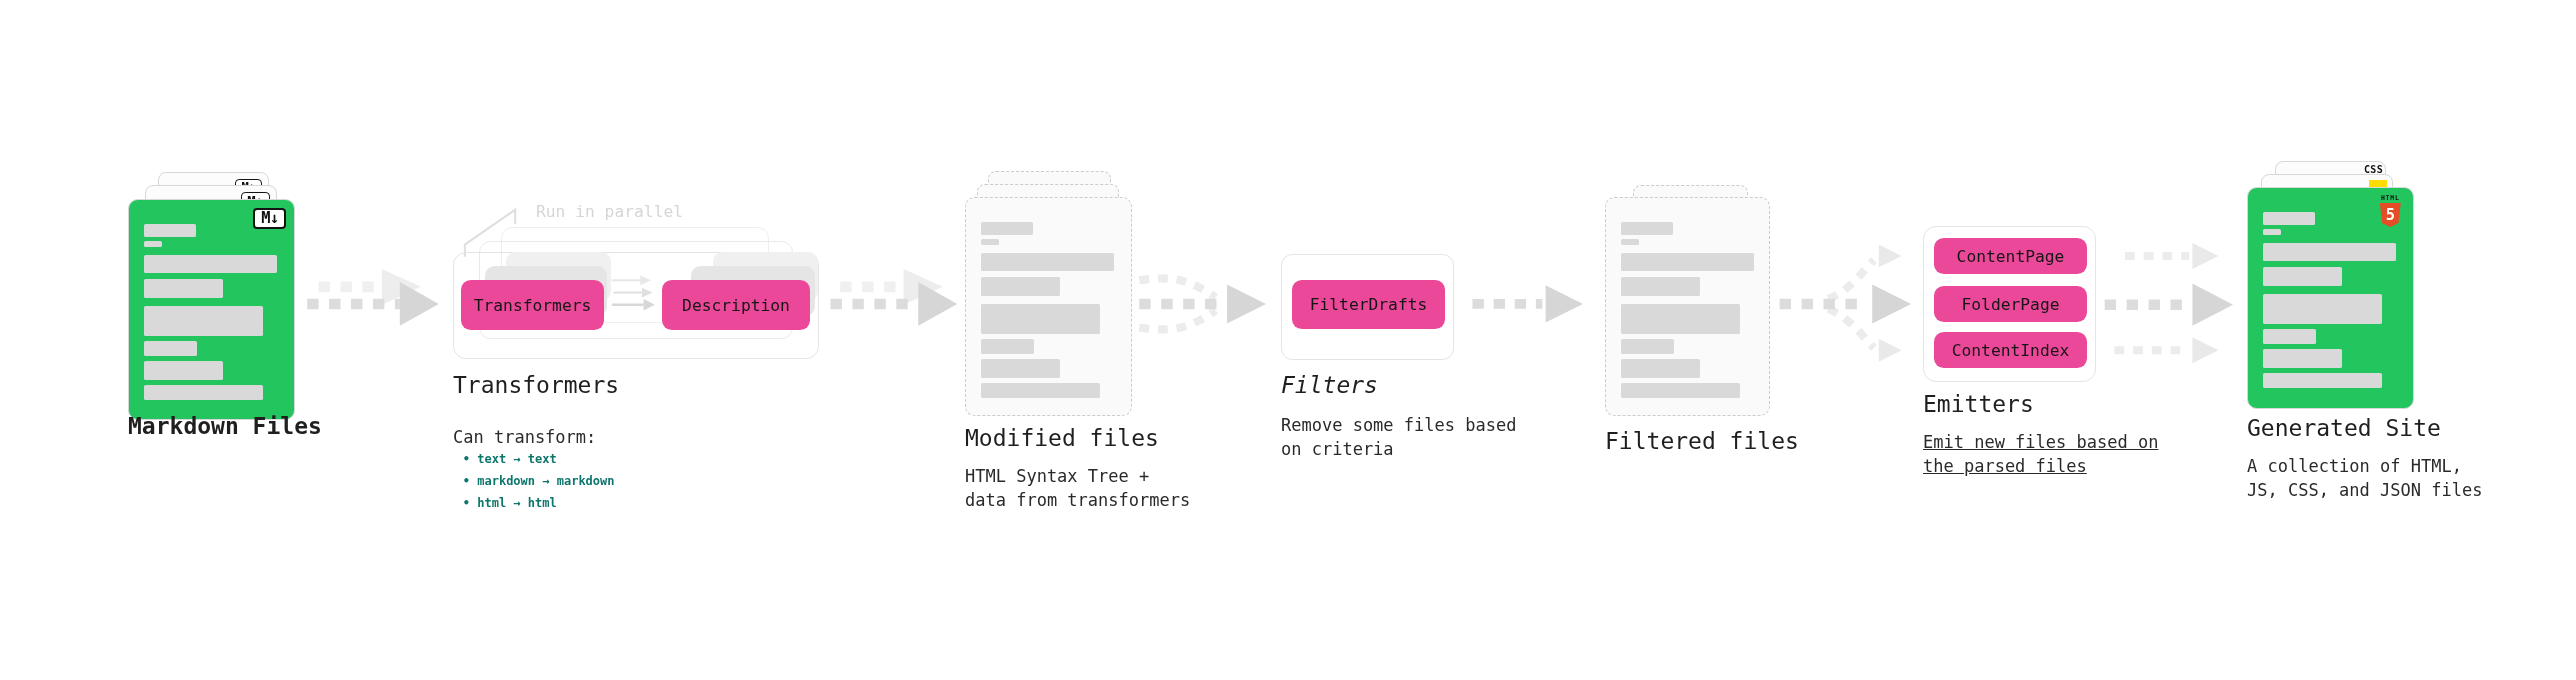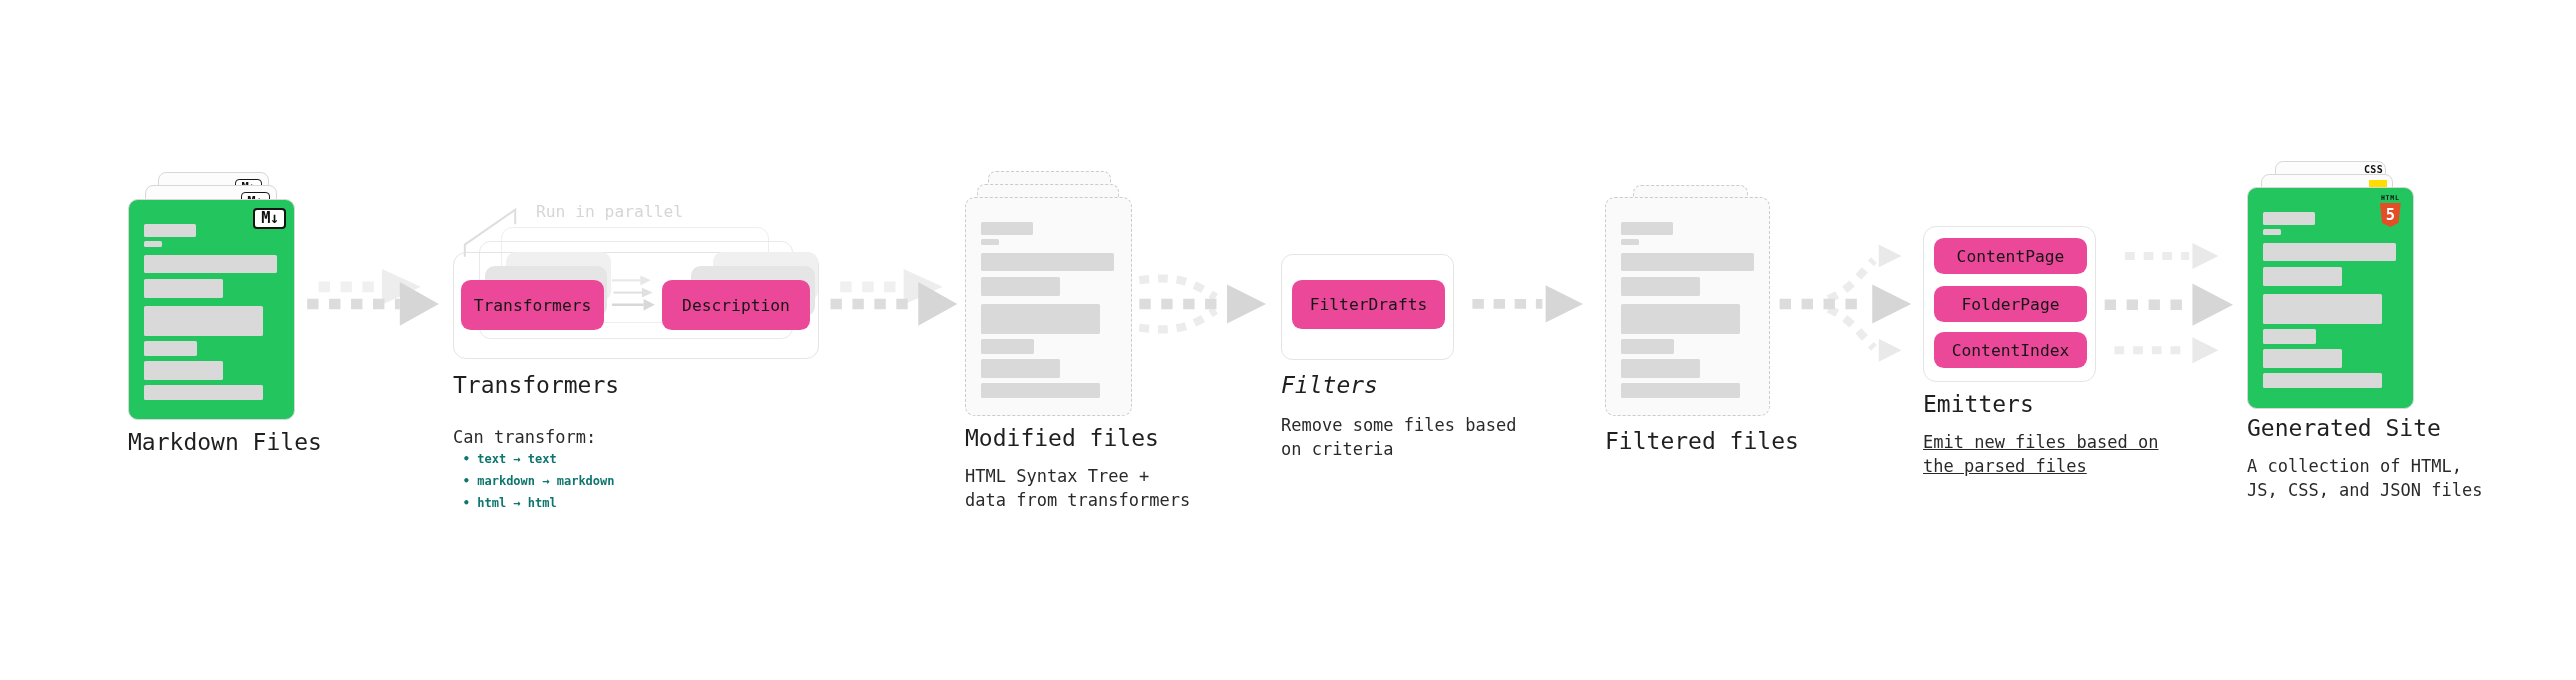--- a/index.html
+++ b/index.html
@@ -149,21 +149,21 @@
       <div class="mdbadge">M↓</div>
       <i class="bar"></i>
         <i class="bar"></i>
         <i class="bar"></i>
         <i class="bar"></i>
         <i class="bar"></i>
         <i class="bar"></i>
         <i class="bar"></i>
         <i class="bar"></i>
     </div>
-    <div class="label" style="left:128px;top:428px;">Markdown Files</div>
+    <div class="label" style="left:128px;top:412px;font-weight:bold;">Markdown Files</div>
   </div>
 
   <div>
     <div class="note" style="left:536px;top:202px;">Run in parallel</div>
     <div class="obox back" style="left:501px;top:227px;width:268px;height:96px;"></div>
     <div class="obox mid" style="left:479px;top:241px;width:314px;height:98px;"></div>
     <div class="obox" style="left:453px;top:252px;width:366px;height:107px;"></div>
 
     <div class="pill ghost2" style="left:506px;top:252px;width:105px;height:49px;"></div>
     <div class="pill ghost1" style="left:485px;top:266px;width:122px;height:50px;"></div>

